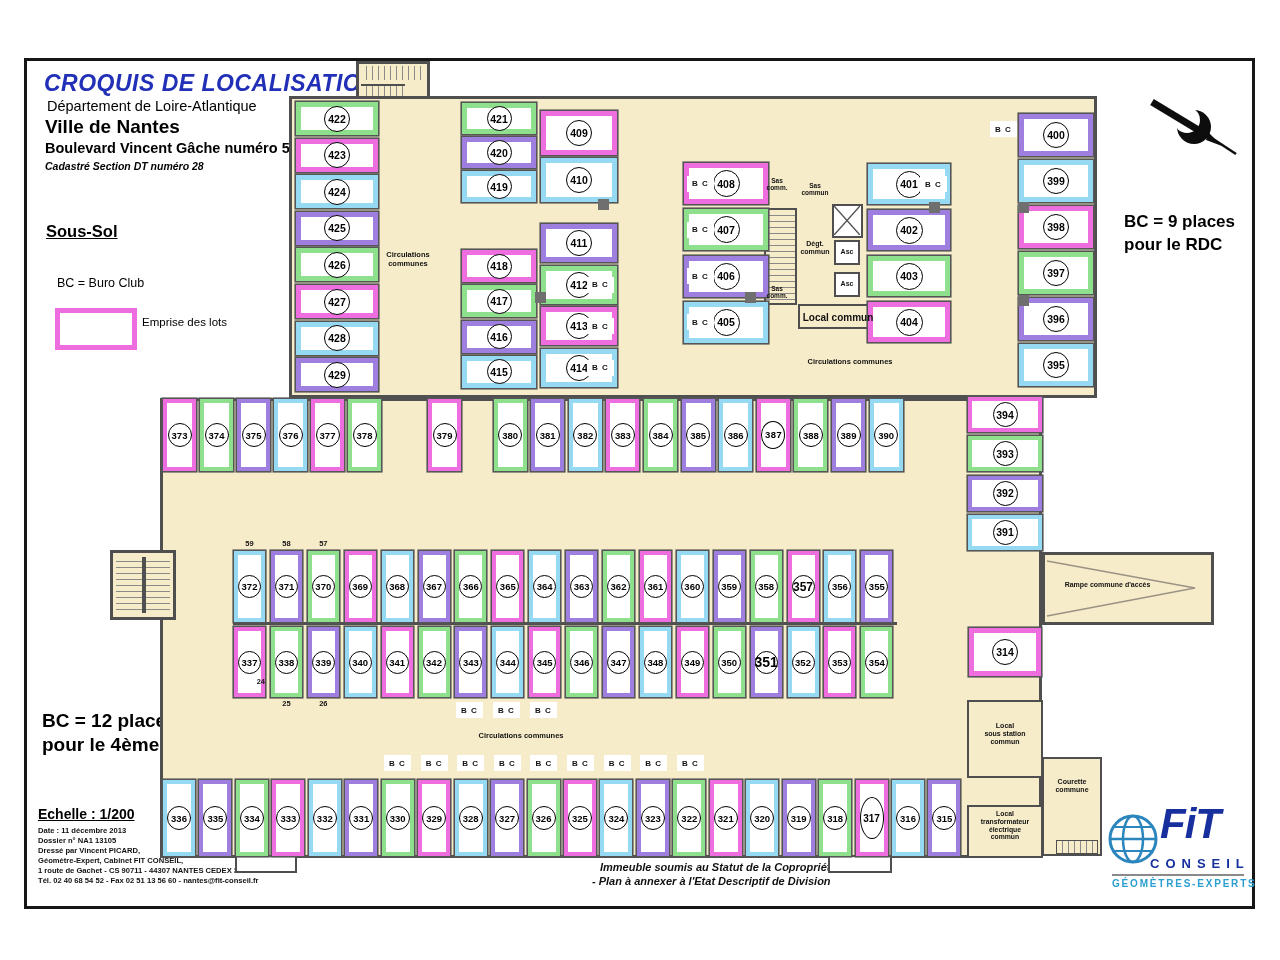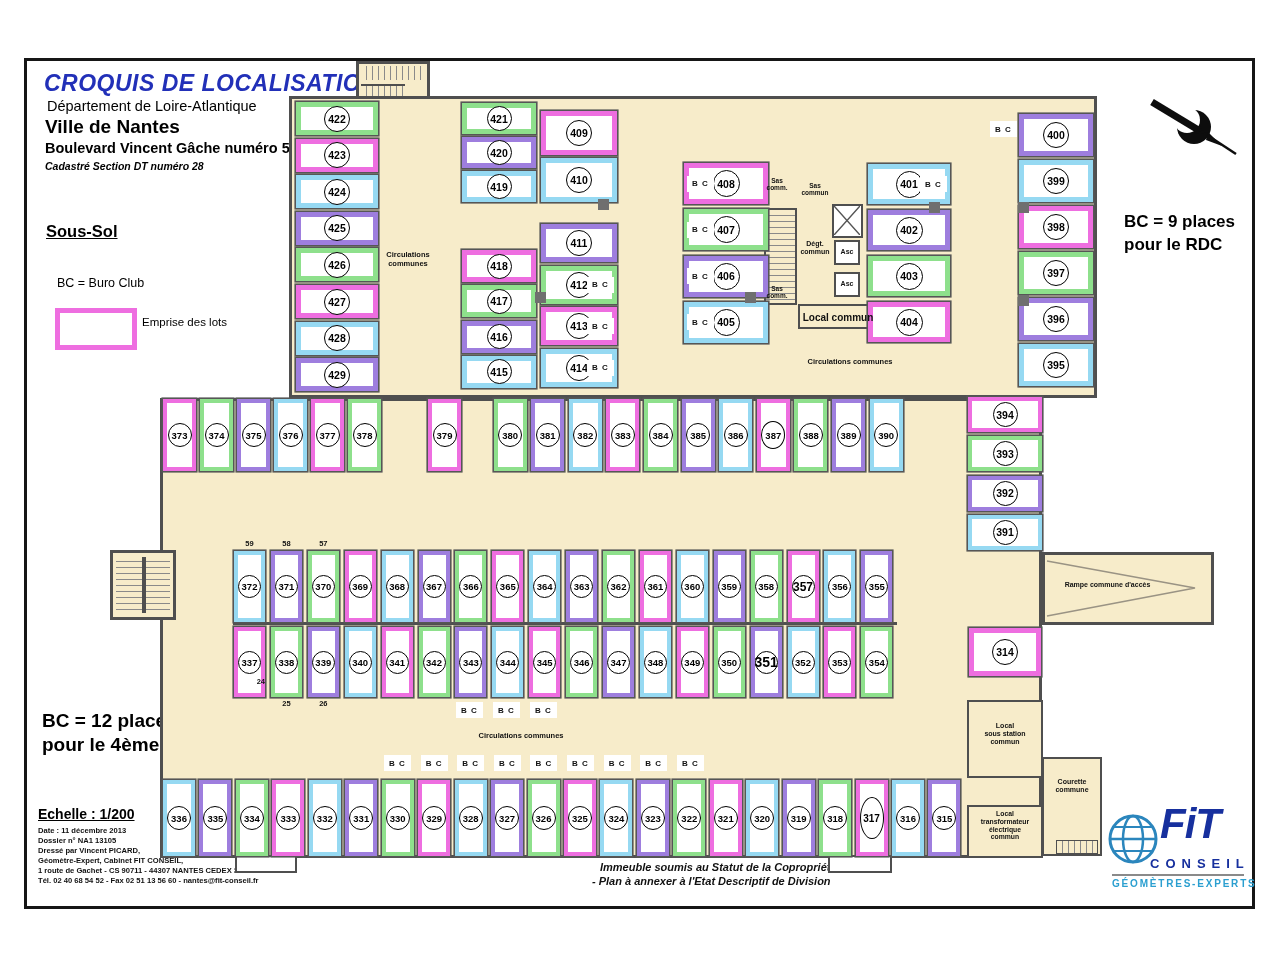--- a/index.html
+++ b/index.html
@@ -268,21 +268,21 @@
       <div class="space" style="left: 644px; top: 399px; width: 33px; height: 72px; border-width: 4px; border-color: rgb(142, 224, 140);">
         <div class="num" style="width: 24px; height: 24px; font-size: 9.5px;">384</div>
       </div>
       <div class="space" style="left: 681.6px; top: 399px; width: 33px; height: 72px; border-width: 4px; border-color: rgb(158, 126, 222);">
         <div class="num" style="width: 24px; height: 24px; font-size: 9.5px;">385</div>
       </div>
       <div class="space" style="left: 719.2px; top: 399px; width: 33px; height: 72px; border-width: 4px; border-color: rgb(150, 217, 242);">
         <div class="num" style="width: 24px; height: 24px; font-size: 9.5px;">386</div>
       </div>
       <div class="space" style="left: 756.8px; top: 399px; width: 33px; height: 72px; border-width: 4px; border-color: rgb(238, 110, 224);">
-        <div class="num" style="width: 24px; height: 28px; font-size: 9.5px;">387</div>
+        <div class="num" style="width: 24px; height: 28px; font-size: 9.5px; font-family: Liberation Mono, monospace;">387</div>
       </div>
       <div class="space" style="left: 794.4px; top: 399px; width: 33px; height: 72px; border-width: 4px; border-color: rgb(142, 224, 140);">
         <div class="num" style="width: 24px; height: 24px; font-size: 9.5px;">388</div>
       </div>
       <div class="space" style="left: 832px; top: 399px; width: 33px; height: 72px; border-width: 4px; border-color: rgb(158, 126, 222);">
         <div class="num" style="width: 24px; height: 24px; font-size: 9.5px;">389</div>
       </div>
       <div class="space" style="left: 869.6px; top: 399px; width: 33px; height: 72px; border-width: 4px; border-color: rgb(150, 217, 242);">
         <div class="num" style="width: 24px; height: 24px; font-size: 9.5px;">390</div>
       </div>

